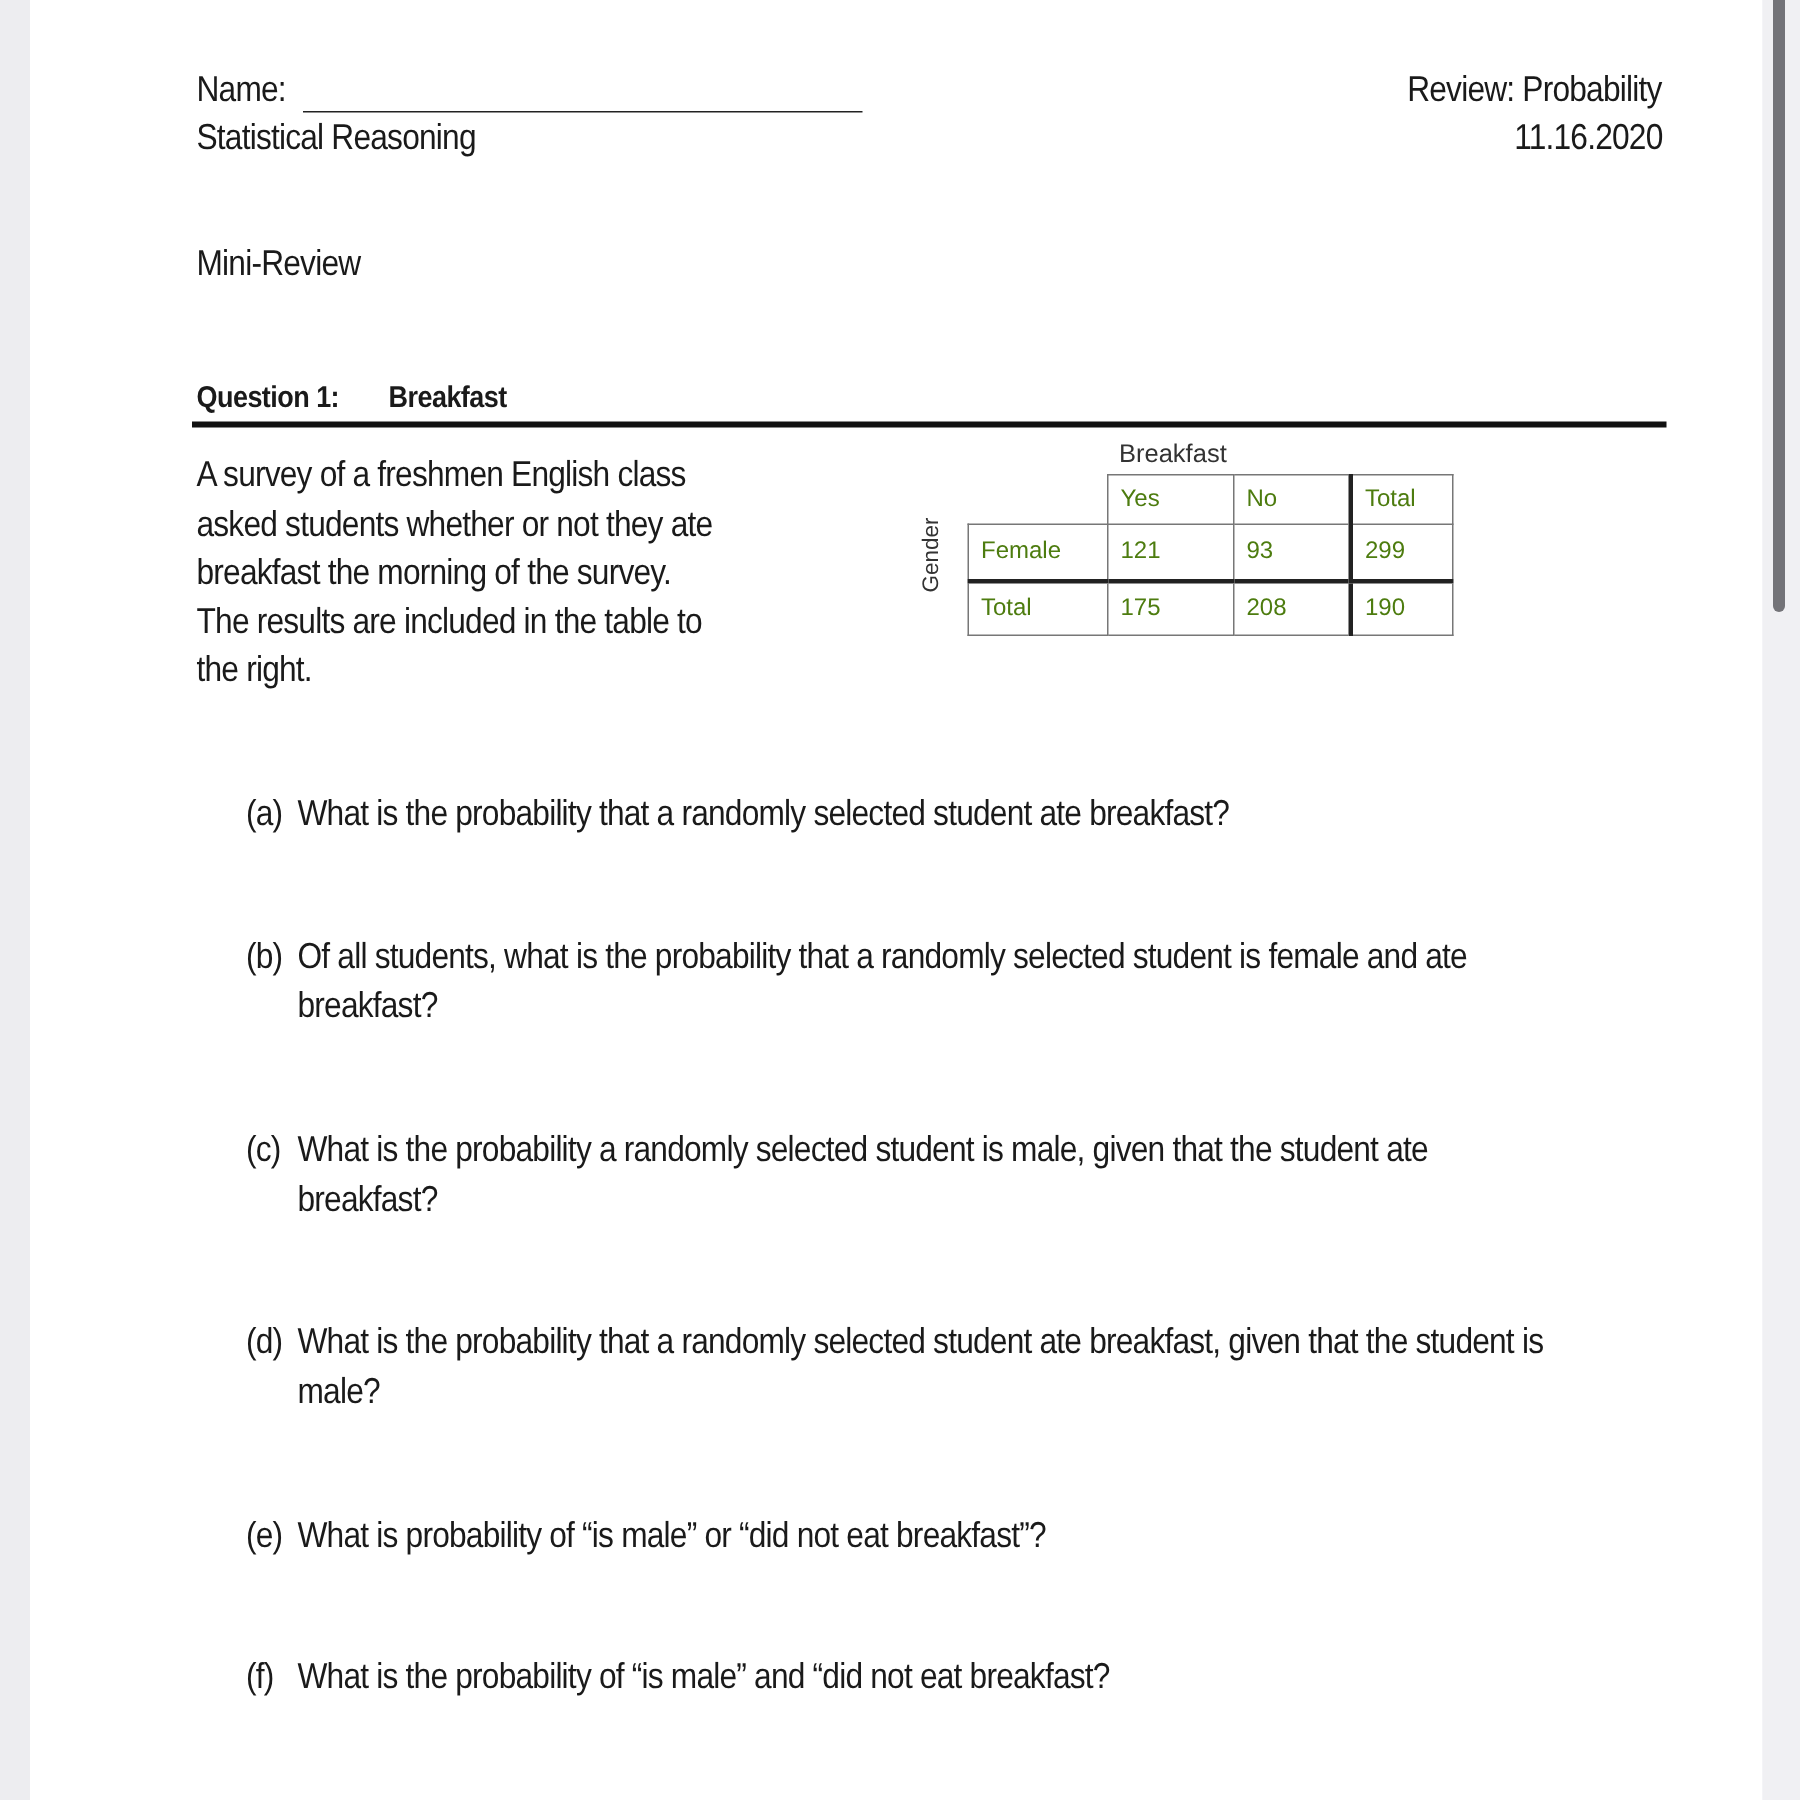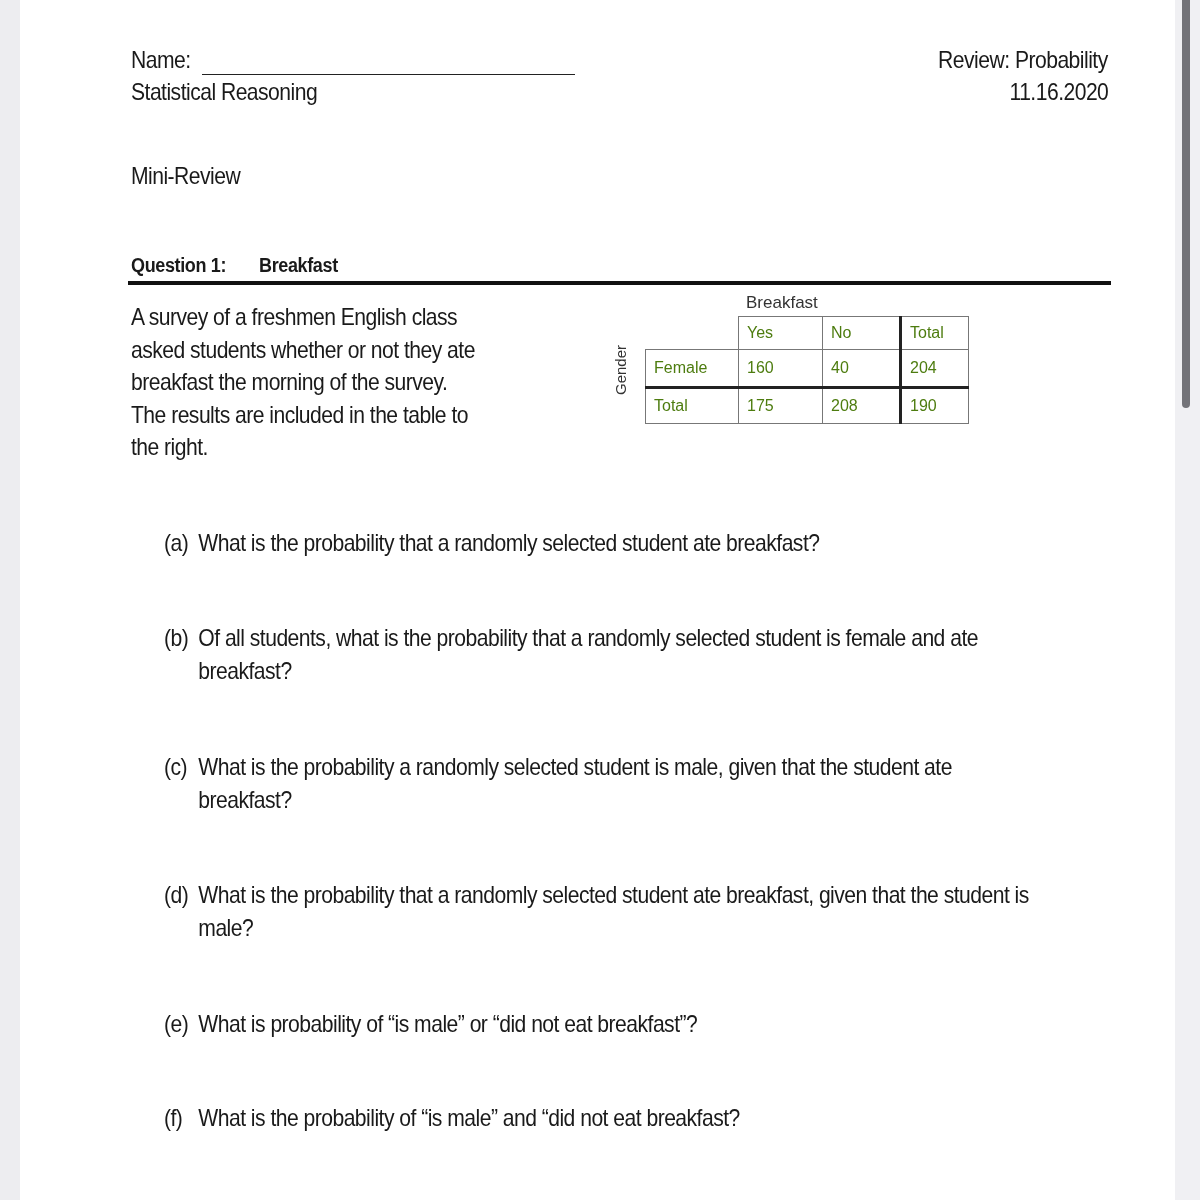--- a/index.html
+++ b/index.html
@@ -66,23 +66,23 @@
 <table class="ct">
   <tbody>
       <tr class="hdr">
     <td class="c0 blank"></td>
     <td class="c1">Yes</td>
     <td class="c2">No</td>
     <td class="c3">Total</td>
   </tr>
   <tr>
     <td class="c0">Female</td>
-    <td class="c1">160</td>
-    <td class="c2">40</td>
-    <td class="c3">204</td>
+    <td class="c1">121</td>
+    <td class="c2">93</td>
+    <td class="c3">299</td>
   </tr>
   <tr class="tot">
     <td class="c0">Total</td>
     <td class="c1">175</td>
     <td class="c2">208</td>
     <td class="c3">190</td>
   </tr>
 </tbody>
   </table>
 

